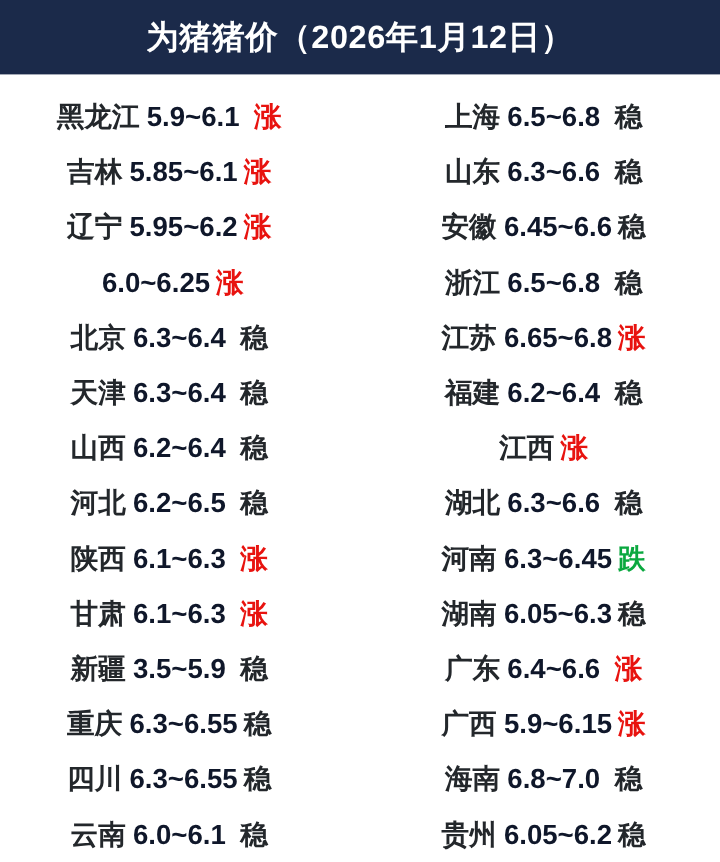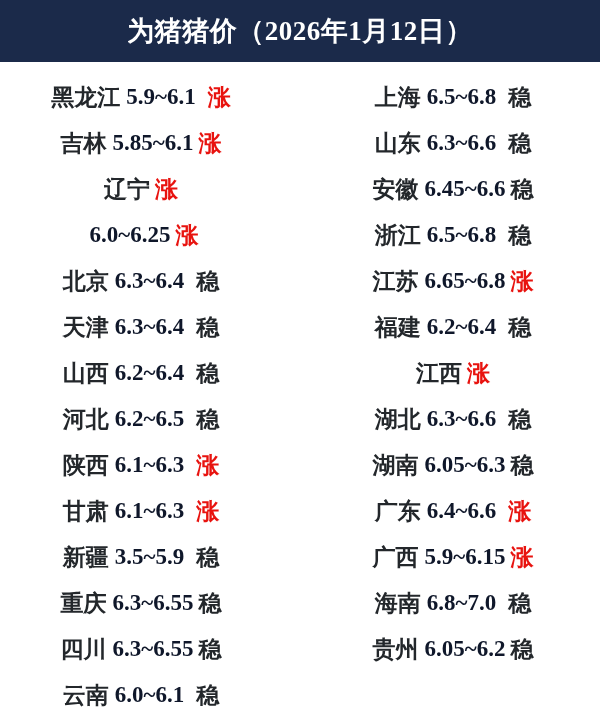--- a/index.html
+++ b/index.html
@@ -12,21 +12,20 @@
     background: #ffffff;
     font-family: "Liberation Sans", sans-serif;
     overflow: hidden;
   }
   .page {
     width: 600px;
     height: 716px;
     position: relative;
     background: #ffffff;
     box-sizing: border-box;
-    font-family: Liberation Serif, serif;
   }
   .header {
     background: #1b2a4a;
     height: 62px;
     display: flex;
     align-items: center;
     justify-content: center;
   }
   .header-title {
     color: #ffffff;
@@ -97,20 +96,21 @@
           <span class="price">5.9~6.1</span>
           <span class="trend up">涨</span>
         </div>
         <div class="row">
           <span class="region">吉林</span>
           <span class="price">5.85~6.1</span>
           <span class="trend up tight">涨</span>
         </div>
         <div class="row">
           <span class="region">辽宁</span>
+          <span class="price">5.95~6.2</span>
           <span class="trend up tight">涨</span>
         </div>
         <div class="row">
           <span class="price">6.0~6.25</span>
           <span class="trend up tight">涨</span>
         </div>
         <div class="row">
           <span class="region">北京</span>
           <span class="price">6.3~6.4</span>
           <span class="trend flat">稳</span>
@@ -193,20 +193,25 @@
           <span class="trend flat">稳</span>
         </div>
         <div class="row">
           <span class="region">江西</span>
           <span class="trend up tight">涨</span>
         </div>
         <div class="row">
           <span class="region">湖北</span>
           <span class="price">6.3~6.6</span>
           <span class="trend flat">稳</span>
+        </div>
+        <div class="row">
+          <span class="region">河南</span>
+          <span class="price">6.3~6.45</span>
+          <span class="trend down tight">跌</span>
         </div>
         <div class="row">
           <span class="region">湖南</span>
           <span class="price">6.05~6.3</span>
           <span class="trend flat tight">稳</span>
         </div>
         <div class="row">
           <span class="region">广东</span>
           <span class="price">6.4~6.6</span>
           <span class="trend up">涨</span>

